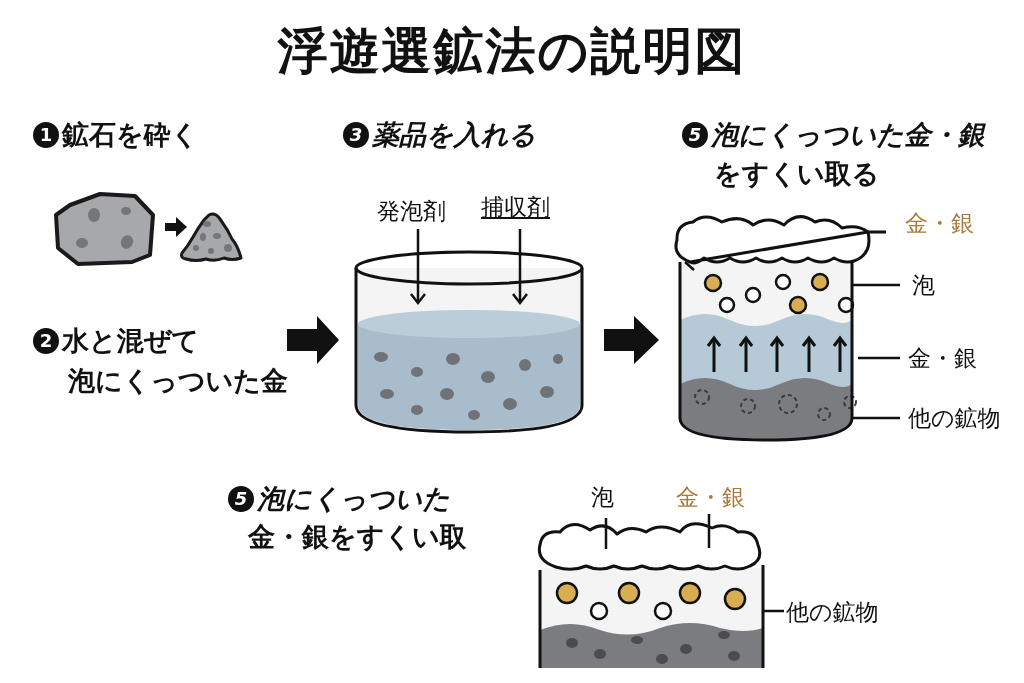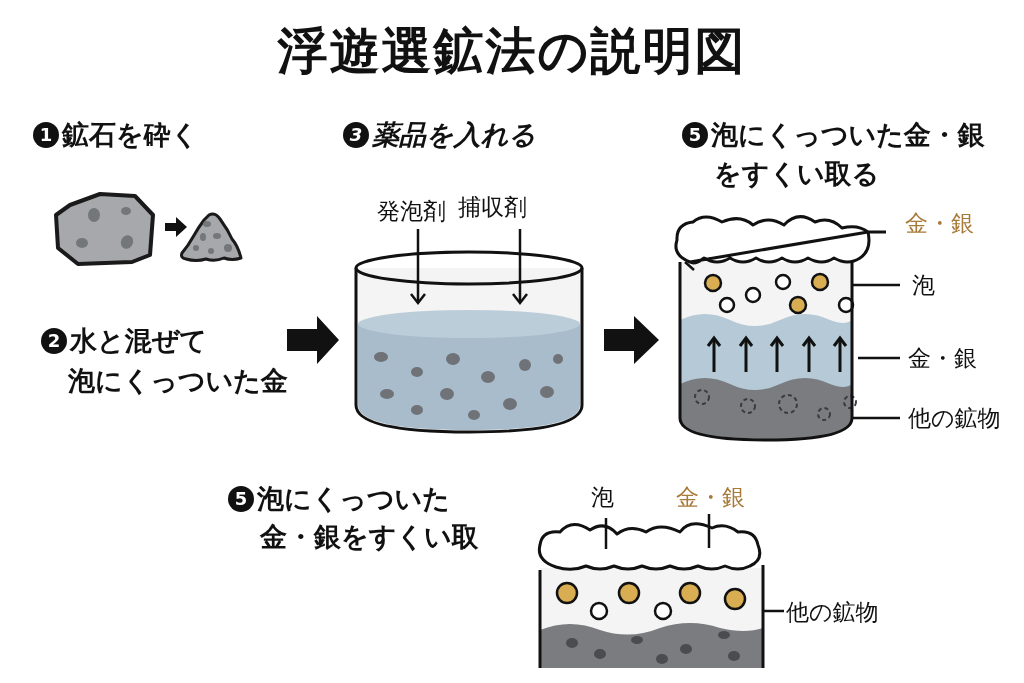--- a/index.html
+++ b/index.html
@@ -16,45 +16,45 @@
 </style>
 </head>
 <body>
 
 <div class="abs title">浮遊選鉱法の説明図</div>
 
 <div class="abs step" style="left:33px; top:116px;">
   <span class="num">1</span><span>鉱石を砕く</span>
 </div>
 
-<div class="abs step" style="left:33px; top:322px;margin-left:8px;">
+<div class="abs step" style="left:33px; top:322px;">
   <span class="num">2</span><span>水と混ぜて</span>
 </div>
 <div class="abs step" style="left:68px; top:362px;">泡にくっついた金</div>
 
 <div class="abs step" style="left:343px; top:116px;font-style:italic;">
   <span class="num">3</span><span>薬品を入れる</span>
 </div>
 <div class="abs label" style="left:377px; top:196px;">発泡剤</div>
-<div class="abs label" style="left:458px; top:192px;">捕収剤</div>
+<div class="abs label" style="left:481px; top:192px;text-decoration:underline;">捕収剤</div>
 
-<div class="abs step" style="left:682px; top:116px;">
+<div class="abs step" style="left:682px; top:116px;font-style:italic;">
   <span class="num">5</span><span>泡にくっついた金・銀</span>
 </div>
 <div class="abs step" style="left:714px; top:155px;text-align:center;">をすくい取る</div>
 
 <div class="abs label gold" style="left:905px; top:208px;">金・銀</div>
 <div class="abs label" style="left:912px; top:270px;">泡</div>
 <div class="abs label" style="left:908px; top:343px;">金・銀</div>
 <div class="abs label" style="left:908px; top:403px;">他の鉱物</div>
 
-<div class="abs step" style="left:228px; top:480px;">
+<div class="abs step" style="left:228px; top:480px;font-style:italic;">
   <span class="num">5</span><span>泡にくっついた</span>
 </div>
-<div class="abs step" style="left:260px; top:518px;">金・銀をすくい取</div>
+<div class="abs step" style="left:248px; top:518px;">金・銀をすくい取</div>
 
 <div class="abs label" style="left:591px; top:482px;">泡</div>
 <div class="abs label gold" style="left:676px; top:482px;">金・銀</div>
 <div class="abs label" style="left:786px; top:597px;">他の鉱物</div>
 
 <svg class="canvas" width="1024" height="683" viewBox="0 0 1024 683">
 
   <g>
     <polygon points="70,205 100,194 135,196 153,215 150,255 132,262 78,264 58,248 56,215" fill="#a6a8ab" stroke="#1a1a1a" stroke-width="4" stroke-linejoin="round"></polygon>
     <ellipse cx="94" cy="215" rx="6" ry="7" fill="#74777a"></ellipse>

